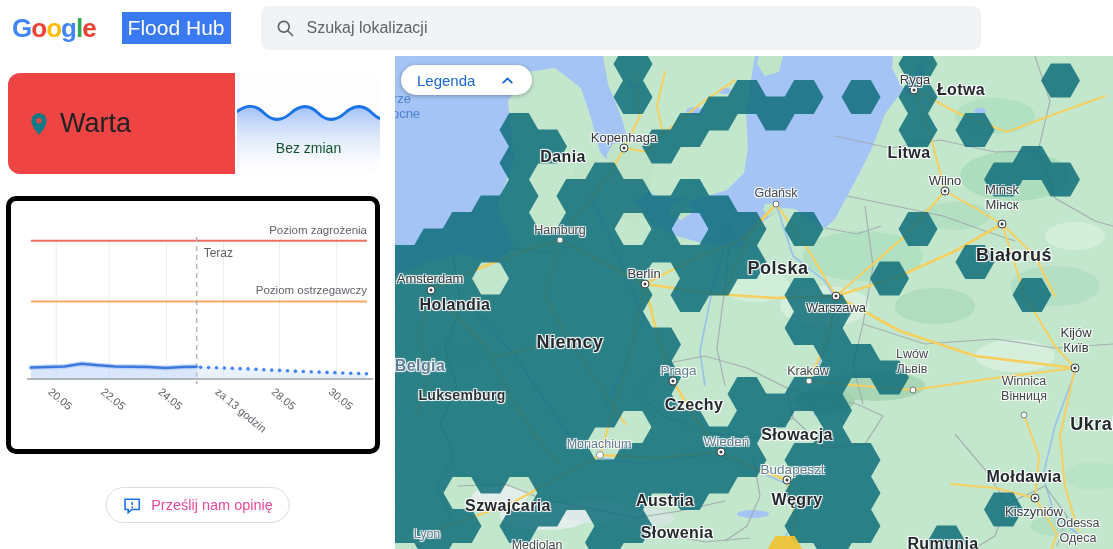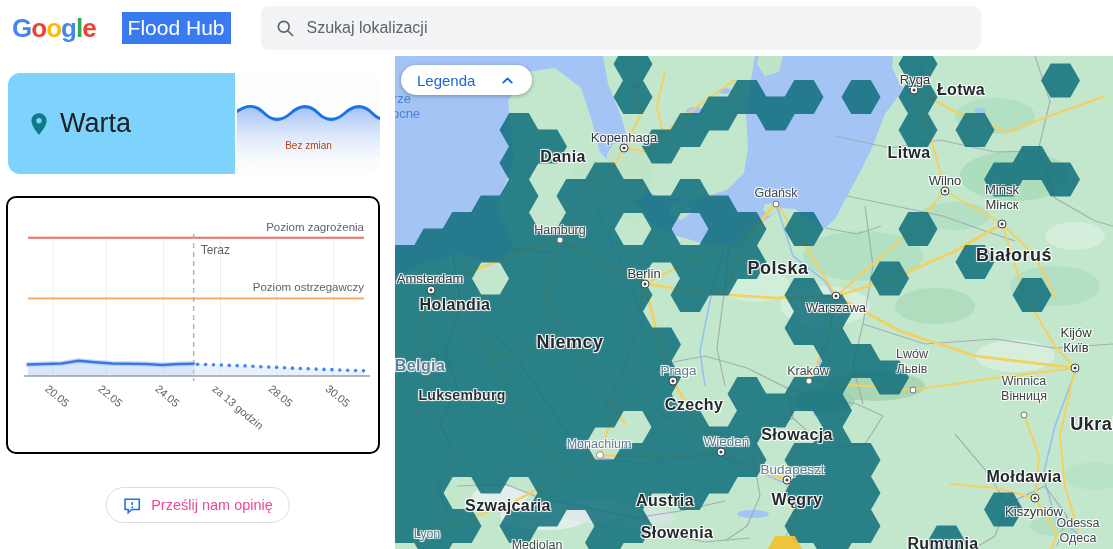--- a/index.html
+++ b/index.html
@@ -17,30 +17,30 @@
     border-radius:8px; display:flex; align-items:center; padding:0 14px; }
   .searchbox svg { flex:none; }
   .searchbox input { border:none; outline:none; background:transparent; width:100%;
     margin-left:12px; font-size:16px; color:#202124;
     font-family:"Liberation Sans", sans-serif; }
   .searchbox input::placeholder { color:#5f6368; opacity:1; }
 
   
   aside { position:absolute; left:0; top:56px; width:395px; height:493px; background:#fff; z-index:20; }
   .loc-row { position:absolute; left:8px; top:17px; display:flex; gap:2px; }
-  .loc-card { width:227px; height:101px; background:#7dd3fc; border-radius:12px 0 0 12px;
+  .loc-card { width:227px; height:101px; background:#ef4444; border-radius:12px 0 0 12px;
     display:flex; align-items:center; padding-left:18px; }
   .loc-name { font-size:27px; color:#202124; margin-left:8px; }
   .trend-card { width:143px; height:101px; background:#fdfdfe; border-radius:0 12px 12px 0;
     position:relative; overflow:hidden; }
   .trend-label { position:absolute; left:50%; top:67px; transform:translateX(-50%);
-    font-size:10px; color:#c2410c; white-space:nowrap; }
+    font-size:14px; color:#14532d; white-space:nowrap; }
 
   .chart-card { position:absolute; left:6px; top:140px; width:374px; height:258px;
-    border:2px solid #000000; border-radius:10px; background:#fff; }
+    border:5px solid #000000; border-radius:10px; background:#fff; }
 
   .feedback-btn { position:absolute; left:50%; top:431px; transform:translateX(-50%);
     height:36px; padding:0 16px; background:#fff; border:1px solid #dadce0; border-radius:18px;
     display:flex; align-items:center; gap:10px; cursor:pointer; }
   .feedback-btn span { color:#ec4899; font-size:14.5px; font-weight:500; white-space:nowrap; }
 
   
   .map { position:absolute; left:395px; top:56px; width:718px; height:493px; overflow:hidden; background:#c3e7cc; }
   .map svg.base { position:absolute; left:0; top:0; }
   .mlabel { position:absolute; transform:translate(-50%,-50%); text-align:center; white-space:nowrap;

